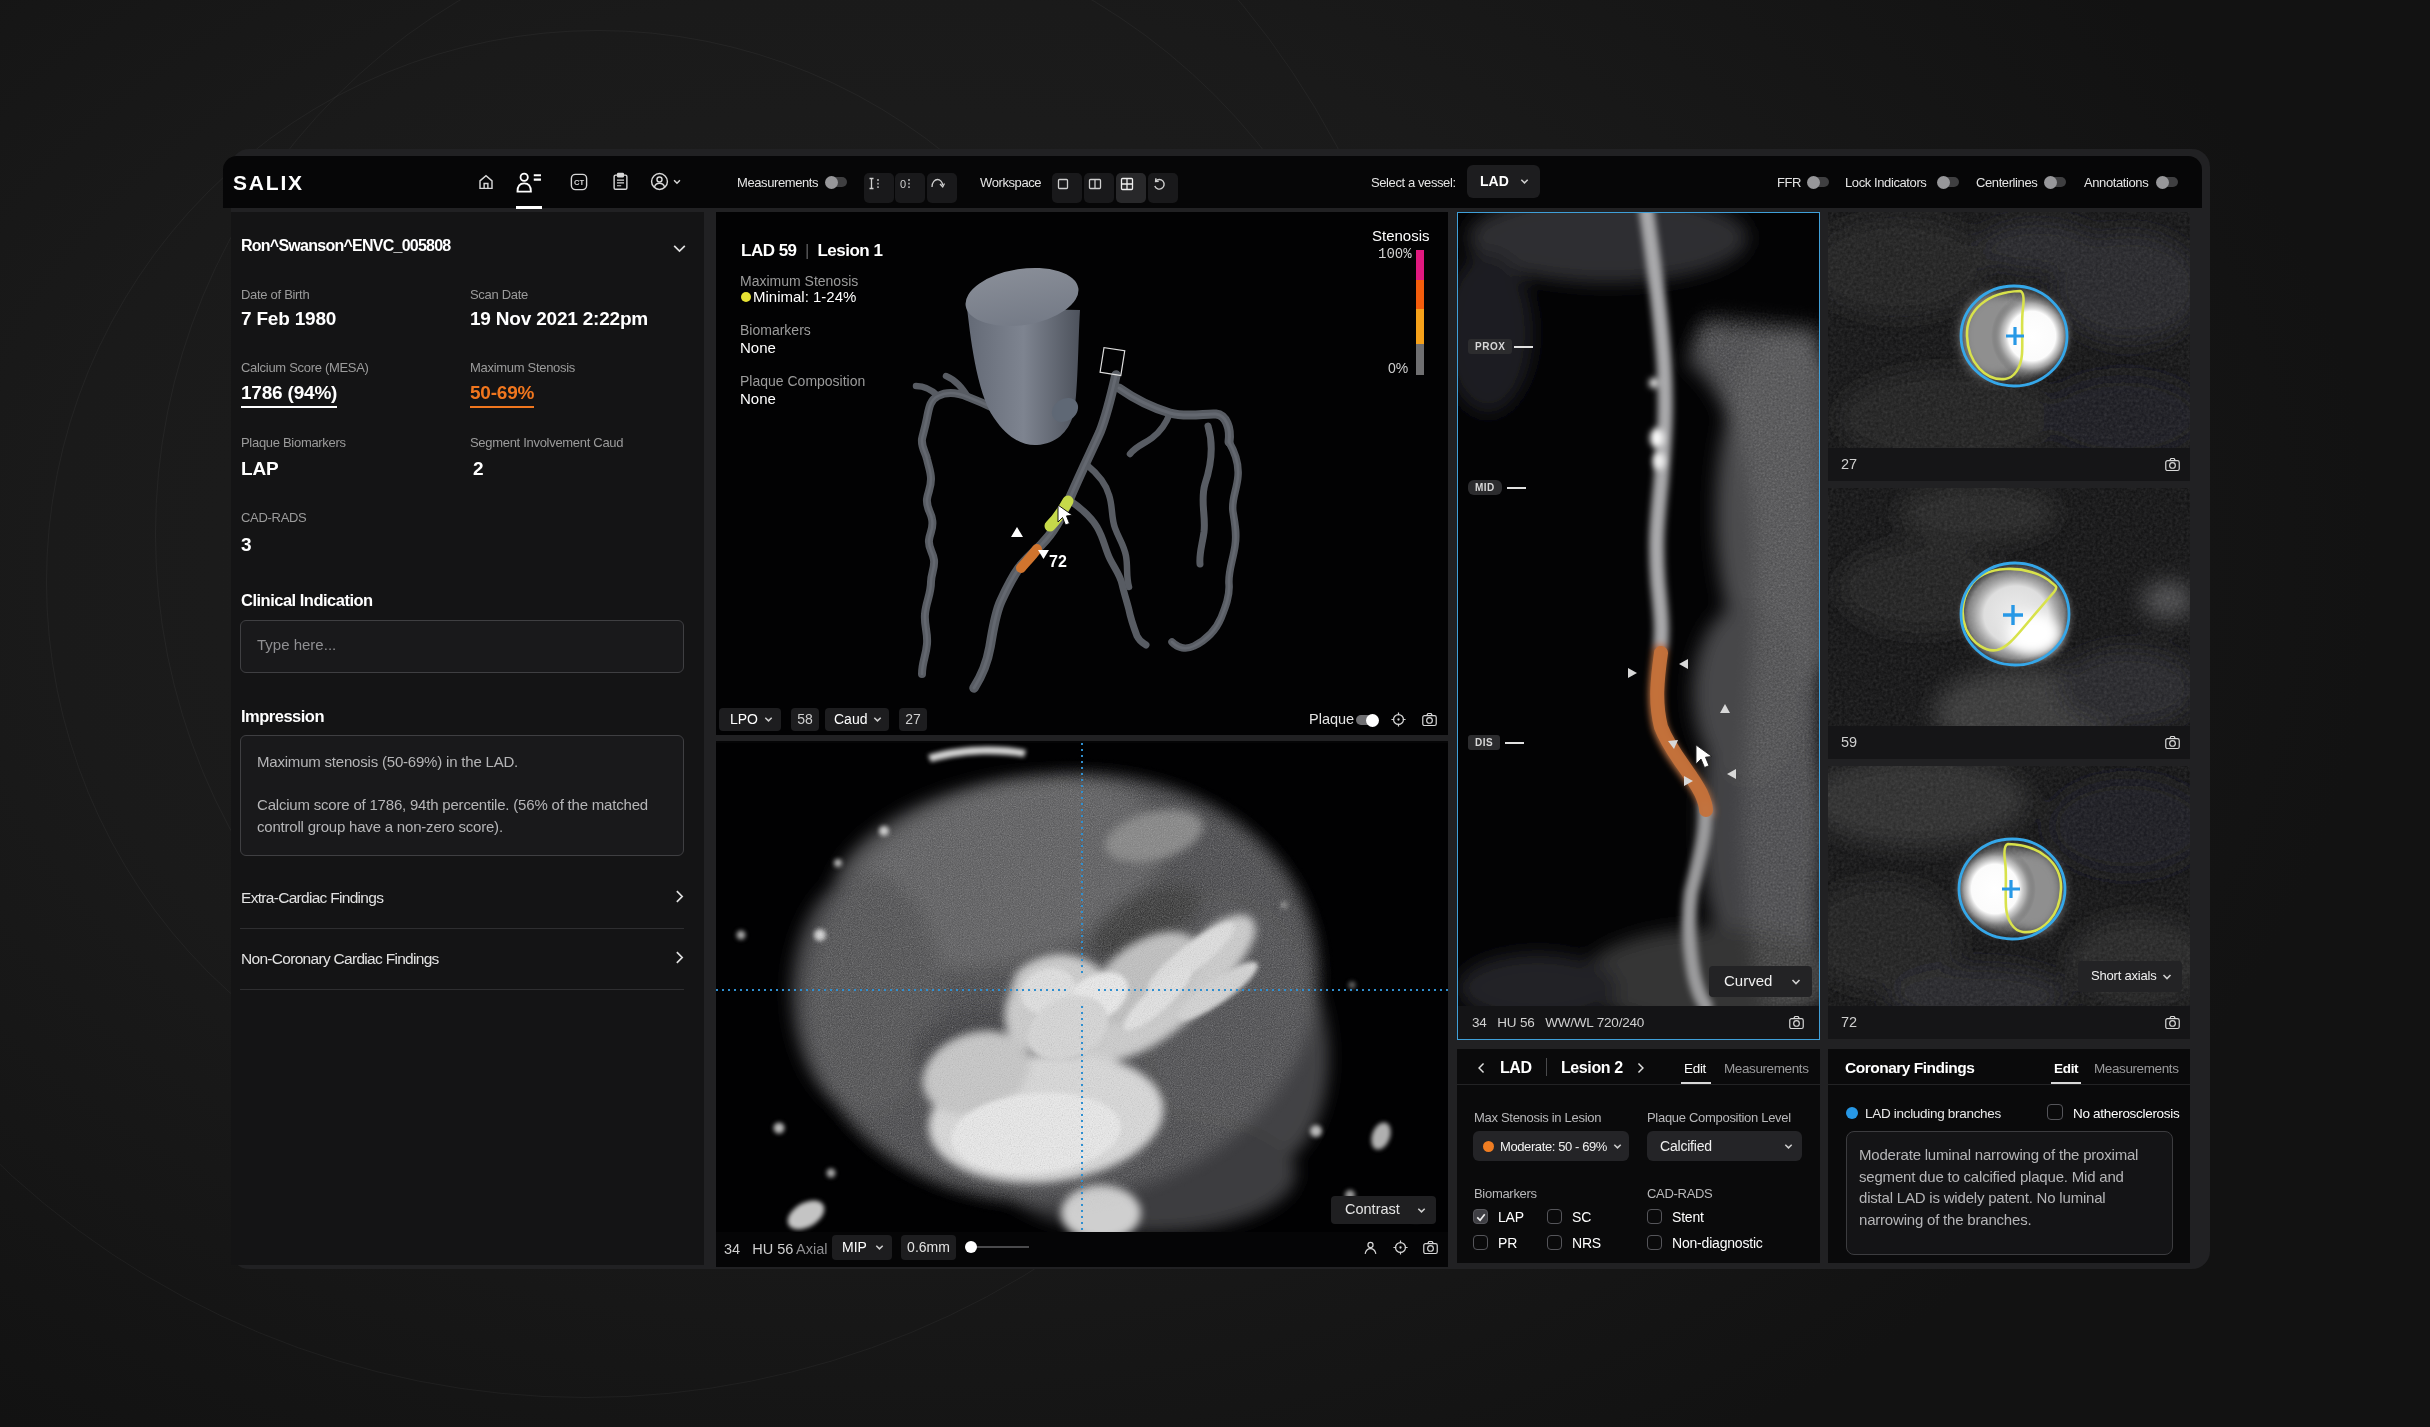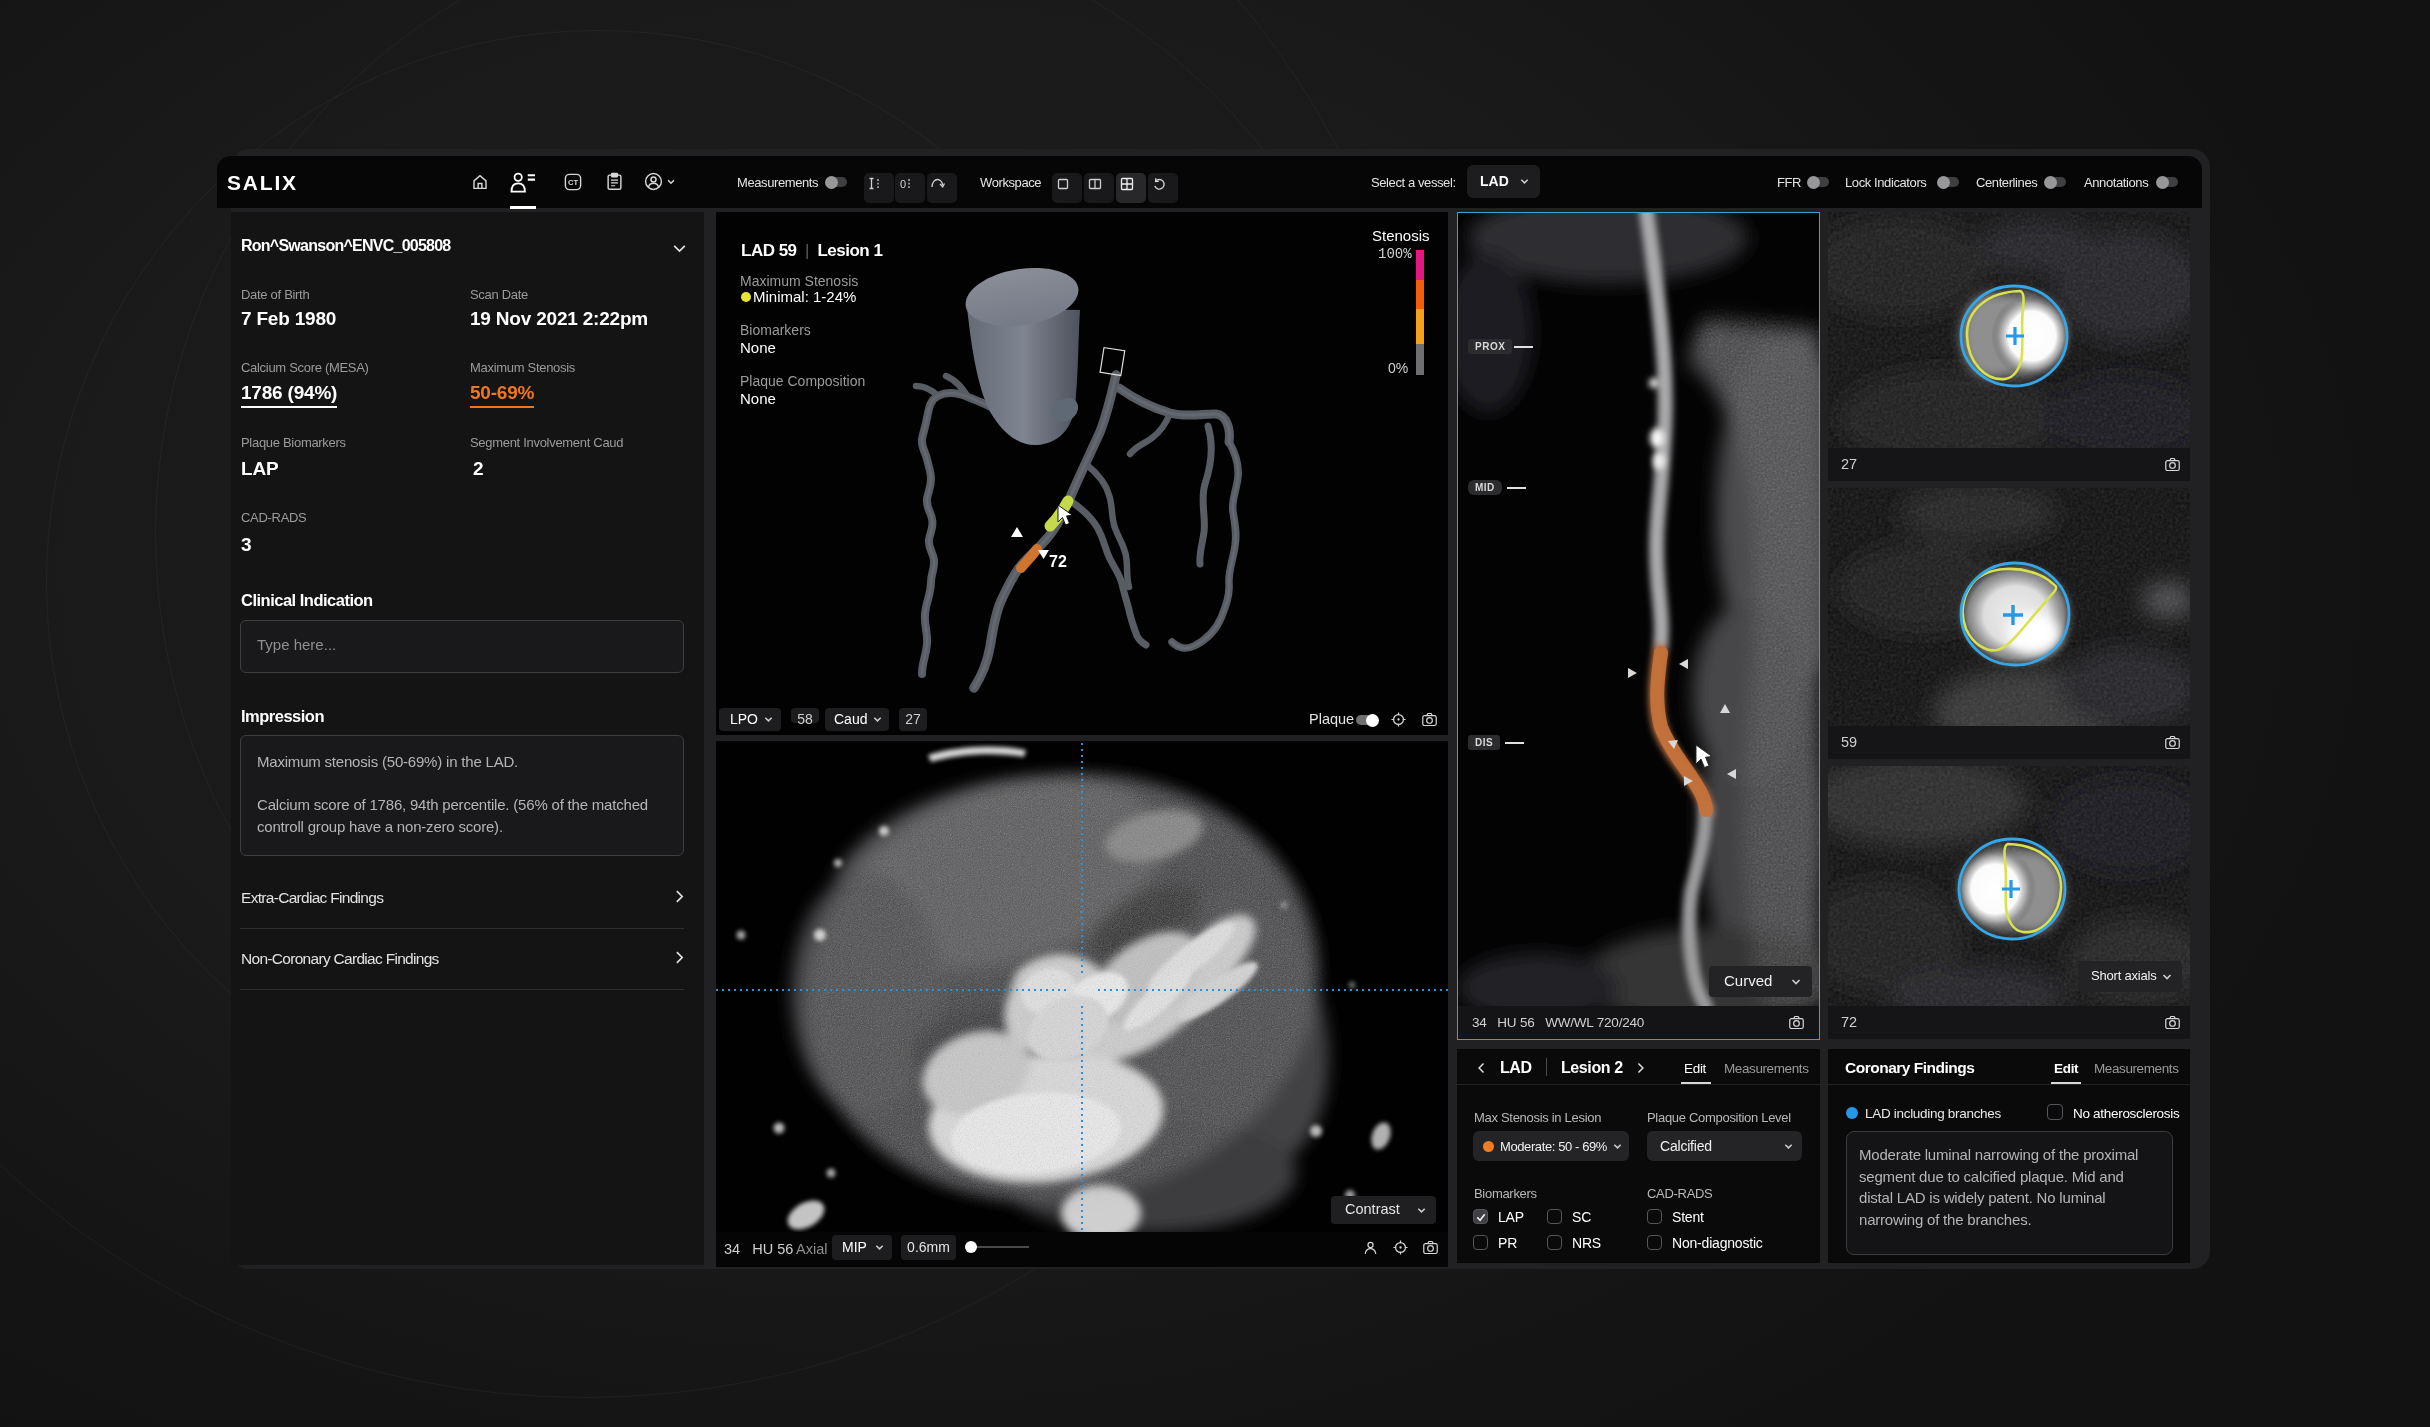--- a/index.html
+++ b/index.html
@@ -10,21 +10,21 @@
     position:relative;
     color:#fff;
   }
   .abs { position:absolute; }
   .circ { position:absolute; border-radius:50%; border:1px solid rgba(255,255,255,0.045); }
   #window {
     position:absolute; left:231px; top:149px; width:1979px; height:1120px;
     background:#212123; border-radius:18px;
   }
   .tb { position:absolute; background:#060607; }
-  #tbL { left:217px; top:156px; width:515px; height:52px; border-radius:14px 0 0 0; }
+  #tbL { left:223px; top:156px; width:515px; height:52px; border-radius:14px 0 0 0; }
   #tbR { left:716px; top:156px; width:1486px; height:52px; border-radius:0 14px 0 0; }
   #leftpanel { left:231px; top:212px; width:473px; height:1053px; background:#141415; }
   #p3d  { left:716px; top:212px; width:732px; height:523px; background:#020203; }
   #pax  { left:716px; top:741px; width:732px; height:526px; background:#050506; }
   #pmpr { left:1457px; top:212px; width:363px; height:828px; background:#050506; border:1px solid #3f9fd8; }
   #psa1 { left:1828px; top:212px; width:362px; height:269px; background:#0a0a0b; }
   #psa2 { left:1828px; top:488px; width:362px; height:271px; background:#0a0a0b; }
   #psa3 { left:1828px; top:766px; width:362px; height:273px; background:#0a0a0b; }
   #ples { left:1457px; top:1049px; width:363px; height:214px; background:#0a0a0b; }
   #pcor { left:1828px; top:1049px; width:362px; height:214px; background:#0a0a0b; }
@@ -258,21 +258,21 @@
     <div class="abs" style="left:700px;top:38px;width:8px;height:125px;background:linear-gradient(to bottom,#e1197f 0%,#e1197f 24%,#f45d0c 24%,#f45d0c 47%,#f6a11a 47%,#f6a11a 75%,#6f6f71 75%,#6f6f71 100%);"></div>
     <div class="abs" style="left:672px;top:148px;font-size:14px;color:#d0d0d0;">0%</div>
 
     <div class="abs" style="left:0;top:496px;width:732px;height:27px;">
       <div class="abs" style="left:3px;top:0;width:62px;height:23px;background:#1d1d1f;border-radius:4px;">
         <span style="position:absolute;left:11px;top:3px;font-size:14px;color:#fff;">LPO</span>
         <svg style="position:absolute;right:7px;top:6px;" width="11" height="11" viewBox="0 0 12 12" fill="none" stroke="#cfcfcf" stroke-width="1.6">
           <path d="M2.5 4 L6 7.5 L9.5 4"></path>
         </svg>
       </div>
-      <div class="abs" style="left:75px;top:0;width:28px;height:15px;background:#1d1d1f;border-radius:4px;text-align:center;font-size:14px;color:#cfcfcf;line-height:23px;">58</div>
+      <div class="abs" style="left:75px;top:0;width:28px;height:23px;background:#1d1d1f;border-radius:4px;text-align:center;font-size:14px;color:#cfcfcf;line-height:23px;">58</div>
       <div class="abs" style="left:109px;top:0;width:64px;height:23px;background:#1d1d1f;border-radius:4px;">
         <span style="position:absolute;left:9px;top:3px;font-size:14px;color:#fff;">Caud</span>
         <svg style="position:absolute;right:6px;top:6px;" width="11" height="11" viewBox="0 0 12 12" fill="none" stroke="#cfcfcf" stroke-width="1.6">
           <path d="M2.5 4 L6 7.5 L9.5 4"></path>
         </svg>
       </div>
       <div class="abs" style="left:183px;top:0;width:28px;height:23px;background:#1d1d1f;border-radius:4px;text-align:center;font-size:14px;color:#cfcfcf;line-height:23px;">27</div>
       <div class="abs" style="left:593px;top:3px;font-size:14.5px;color:#e4e4e4;">Plaque</div>
       <div class="togon" style="left:640px;top:7px;width:22px;height:10px;"></div>
       <svg class="abs" style="left:674px;top:3px;" width="17" height="17" viewBox="0 0 24 24" fill="none" stroke="#d8d8d8" stroke-width="1.7">

